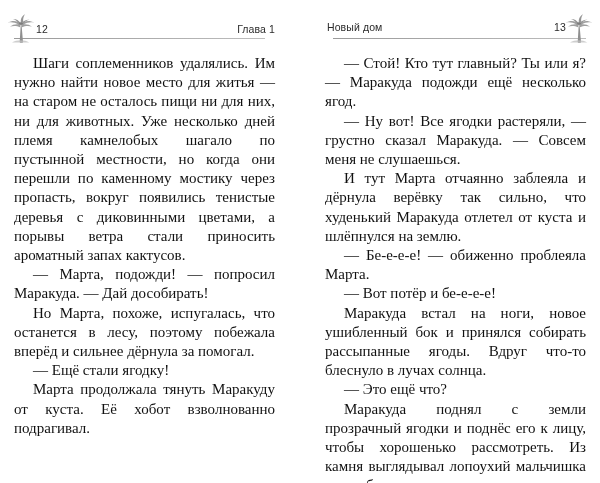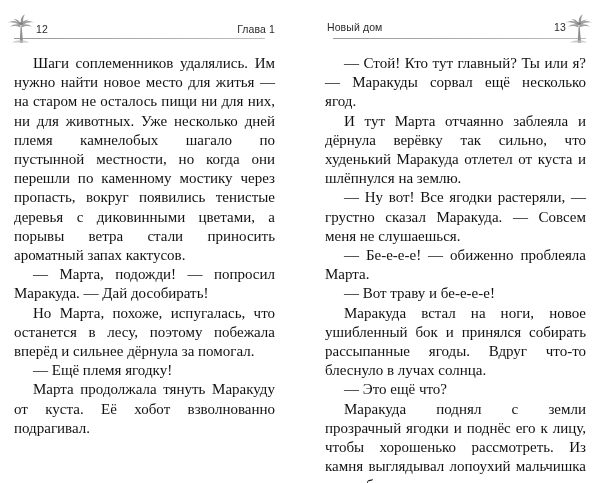--- a/index.html
+++ b/index.html
@@ -124,21 +124,21 @@
         <span class="folio">12</span>
         <span class="chaptitle">Глава 1</span>
       </div>
       <div class="rule"></div>
     </div>
 
     <div class="body">
       <p>Шаги соплеменников удалялись. Им нужно найти новое место для житья — на старом не осталось пищи ни для них, ни для животных. Уже несколько дней племя камнелобых шагало по пустынной местности, но когда они перешли по каменному мостику через пропасть, вокруг появились тенистые деревья с диковинными цветами, а порывы ветра стали приносить ароматный запах кактусов.</p>
       <p>— Марта, подожди! — попросил Маракуда. — Дай дособирать!</p>
       <p>Но Марта, похоже, испугалась, что останется в лесу, поэтому побежала вперёд и сильнее дёрнула за помогал.</p>
-      <p>— Ещё племя ягодку!</p>
+      <p>— Ещё стали ягодку!</p>
       <p>Марта продолжала тянуть Маракуду от куста. Её хобот взволнованно подрагивал.</p>
     </div>
 
   </div>
 
   <div class="page page-right">
 
     <div class="runhead">
       <div class="palm palm-right">
         <svg viewBox="0 0 34 30" width="34" height="30" aria-hidden="true">
@@ -155,25 +155,25 @@
         </svg>
       </div>
       <div class="runhead-row">
         <span class="chaptitle">Новый дом</span>
         <span class="folio">13</span>
       </div>
       <div class="rule"></div>
     </div>
 
     <div class="body">
-      <p>— Стой! Кто тут главный? Ты или я? — Маракуды сорвал ещё несколько ягод.</p>
+      <p>— Стой! Кто тут главный? Ты или я? — Маракуда подожди ещё несколько ягод.</p>
+      <p>— Ну вот! Все ягодки растеряли, — грустно сказал Маракуда. — Совсем меня не слушаешься.</p>
       <p>И тут Марта отчаянно заблеяла и дёрнула верёвку так сильно, что худенький Маракуда отлетел от куста и шлёпнулся на землю.</p>
-      <p>— Ну вот! Все ягодки растеряли, — грустно сказал Маракуда. — Совсем меня не слушаешься.</p>
       <p>— Бе-е-е-е! — обиженно проблеяла Марта.</p>
-      <p>— Вот траву и бе-е-е-е!</p>
+      <p>— Вот потёр и бе-е-е-е!</p>
       <p>Маракуда встал на ноги, новое ушибленный бок и принялся собирать рассыпанные ягоды. Вдруг что-то блеснуло в лучах солнца.</p>
       <p>— Это ещё что?</p>
       <p>Маракуда поднял с земли прозрачный ягодки и поднёс его к лицу, чтобы хорошенько рассмотреть. Из камня выглядывал лопоухий мальчишка с голубыми глазами и всклокоченными волосами.</p>
       <p>— А-а-а! — вскрикнул Маракуда и отбросил камень.</p>
 
     </div>
 
   </div>
 
 </div>

